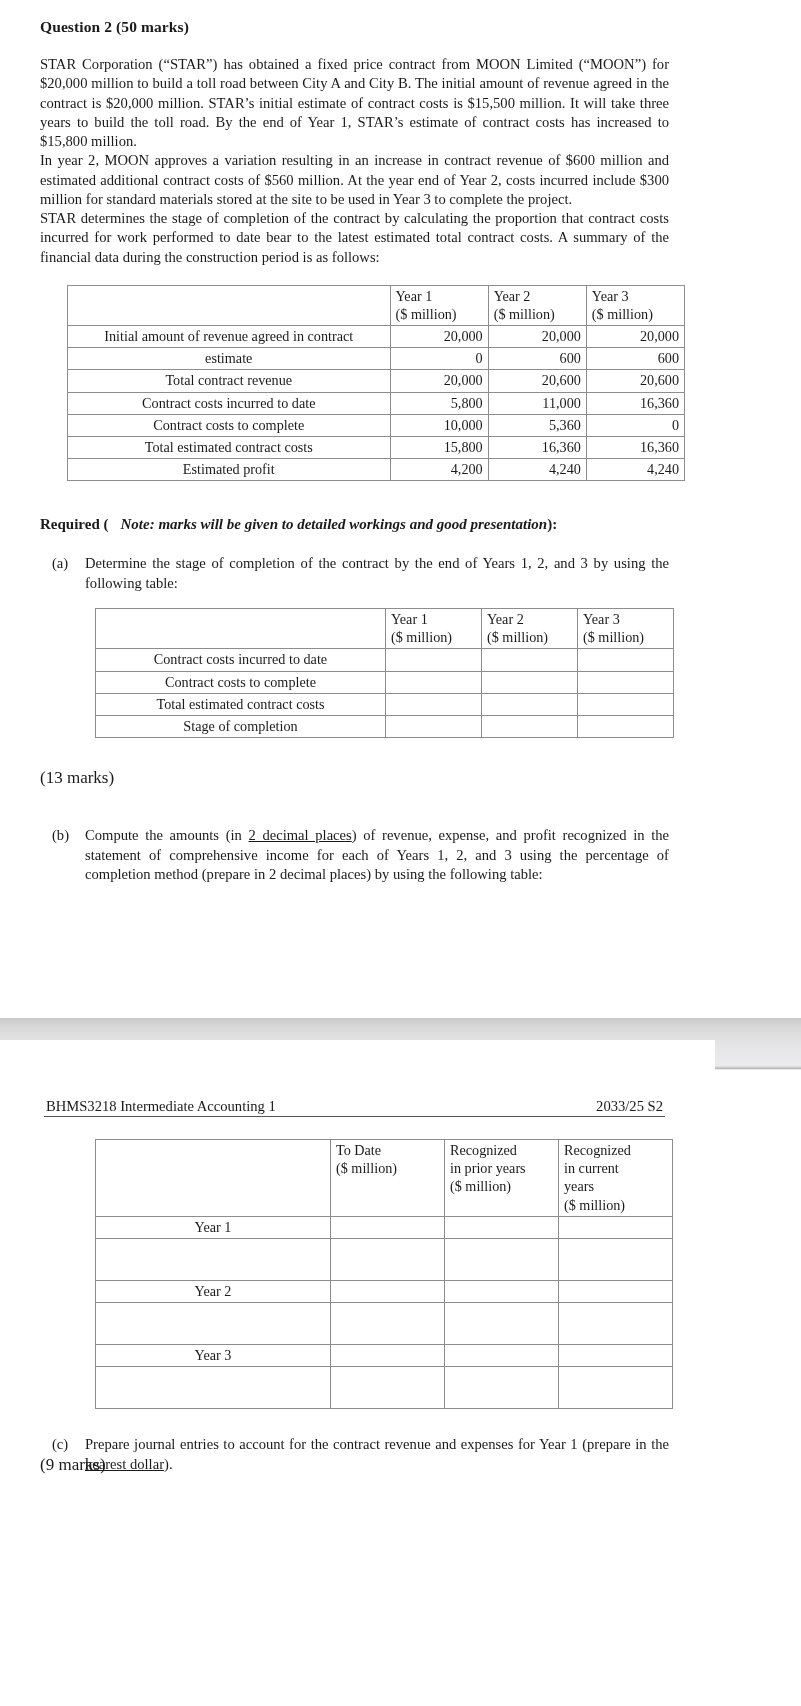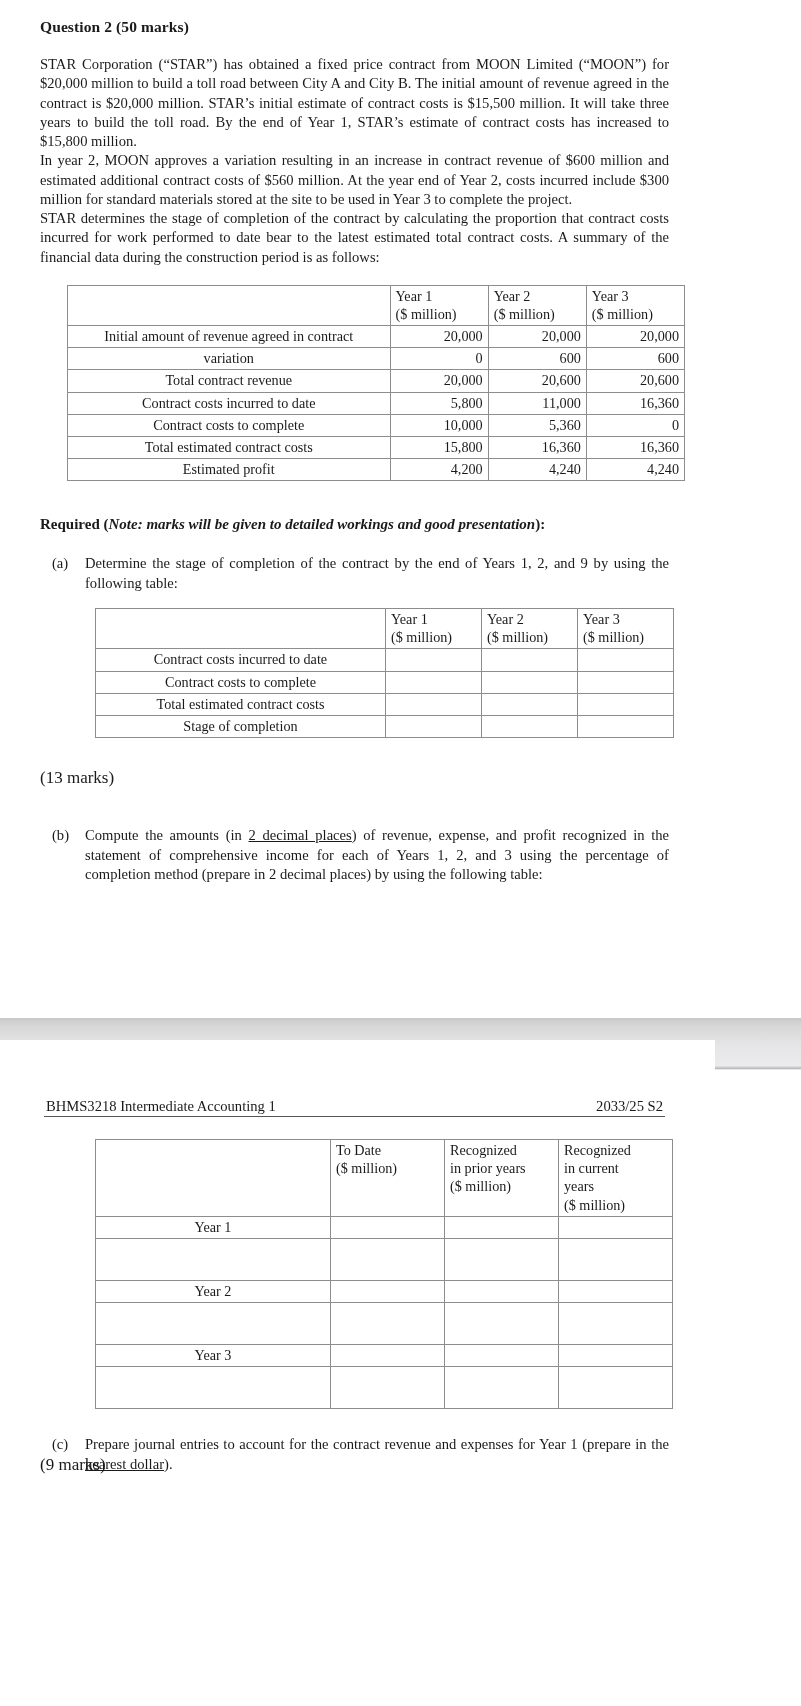--- a/index.html
+++ b/index.html
@@ -86,21 +86,21 @@
   table.table3 col.c0 { width: 235px; }
   table.table3 col.cy { width: 114px; }
   table.table3 td.blankcell { height: 17px; }
 
   
   .required {
     font-size: 15px;
     font-weight: bold;
     padding-top: 35px;
   }
-  .required i { font-style: italic; }
+  .required i { font-style: italic; padding-left: 12px; }
 
   .qrow {
     display: flex;
     padding-top: 21px;
     font-size: 14.6px;
     line-height: 1.33;
   }
   .qlabel {
     width: 45px;
     flex: 0 0 45px;
@@ -167,21 +167,21 @@
               <span>($ million)</span>
             </th>
           </tr>
           <tr>
             <td class="t-label">Initial amount of revenue agreed in contract</td>
             <td class="t-num">20,000</td>
             <td class="t-num">20,000</td>
             <td class="t-num">20,000</td>
           </tr>
           <tr>
-            <td class="t-label">variation</td>
+            <td class="t-label">estimate</td>
             <td class="t-num">0</td>
             <td class="t-num">600</td>
             <td class="t-num">600</td>
           </tr>
           <tr>
             <td class="t-label">Total contract revenue</td>
             <td class="t-num">20,000</td>
             <td class="t-num">20,600</td>
             <td class="t-num">20,600</td>
           </tr>
@@ -210,21 +210,21 @@
             <td class="t-num">4,240</td>
           </tr>
         </tbody>
       </table>
     </div>
 
     <div class="required"><span>Required (</span><i>Note: marks will be given to detailed workings and good presentation</i><span>):</span></div>
 
     <div class="qrow">
       <div class="qlabel">(a)</div>
-      <div class="qtext">Determine the stage of completion of the contract by the end of Years 1, 2, and 9 by using the following table:</div>
+      <div class="qtext">Determine the stage of completion of the contract by the end of Years 1, 2, and 3 by using the following table:</div>
     </div>
 
     <div class="table2-wrap">
       <table class="grid table2">
         <colgroup>
             <col class="c0">
             <col class="cy">
             <col class="cy">
             <col class="cy">
           </colgroup>

